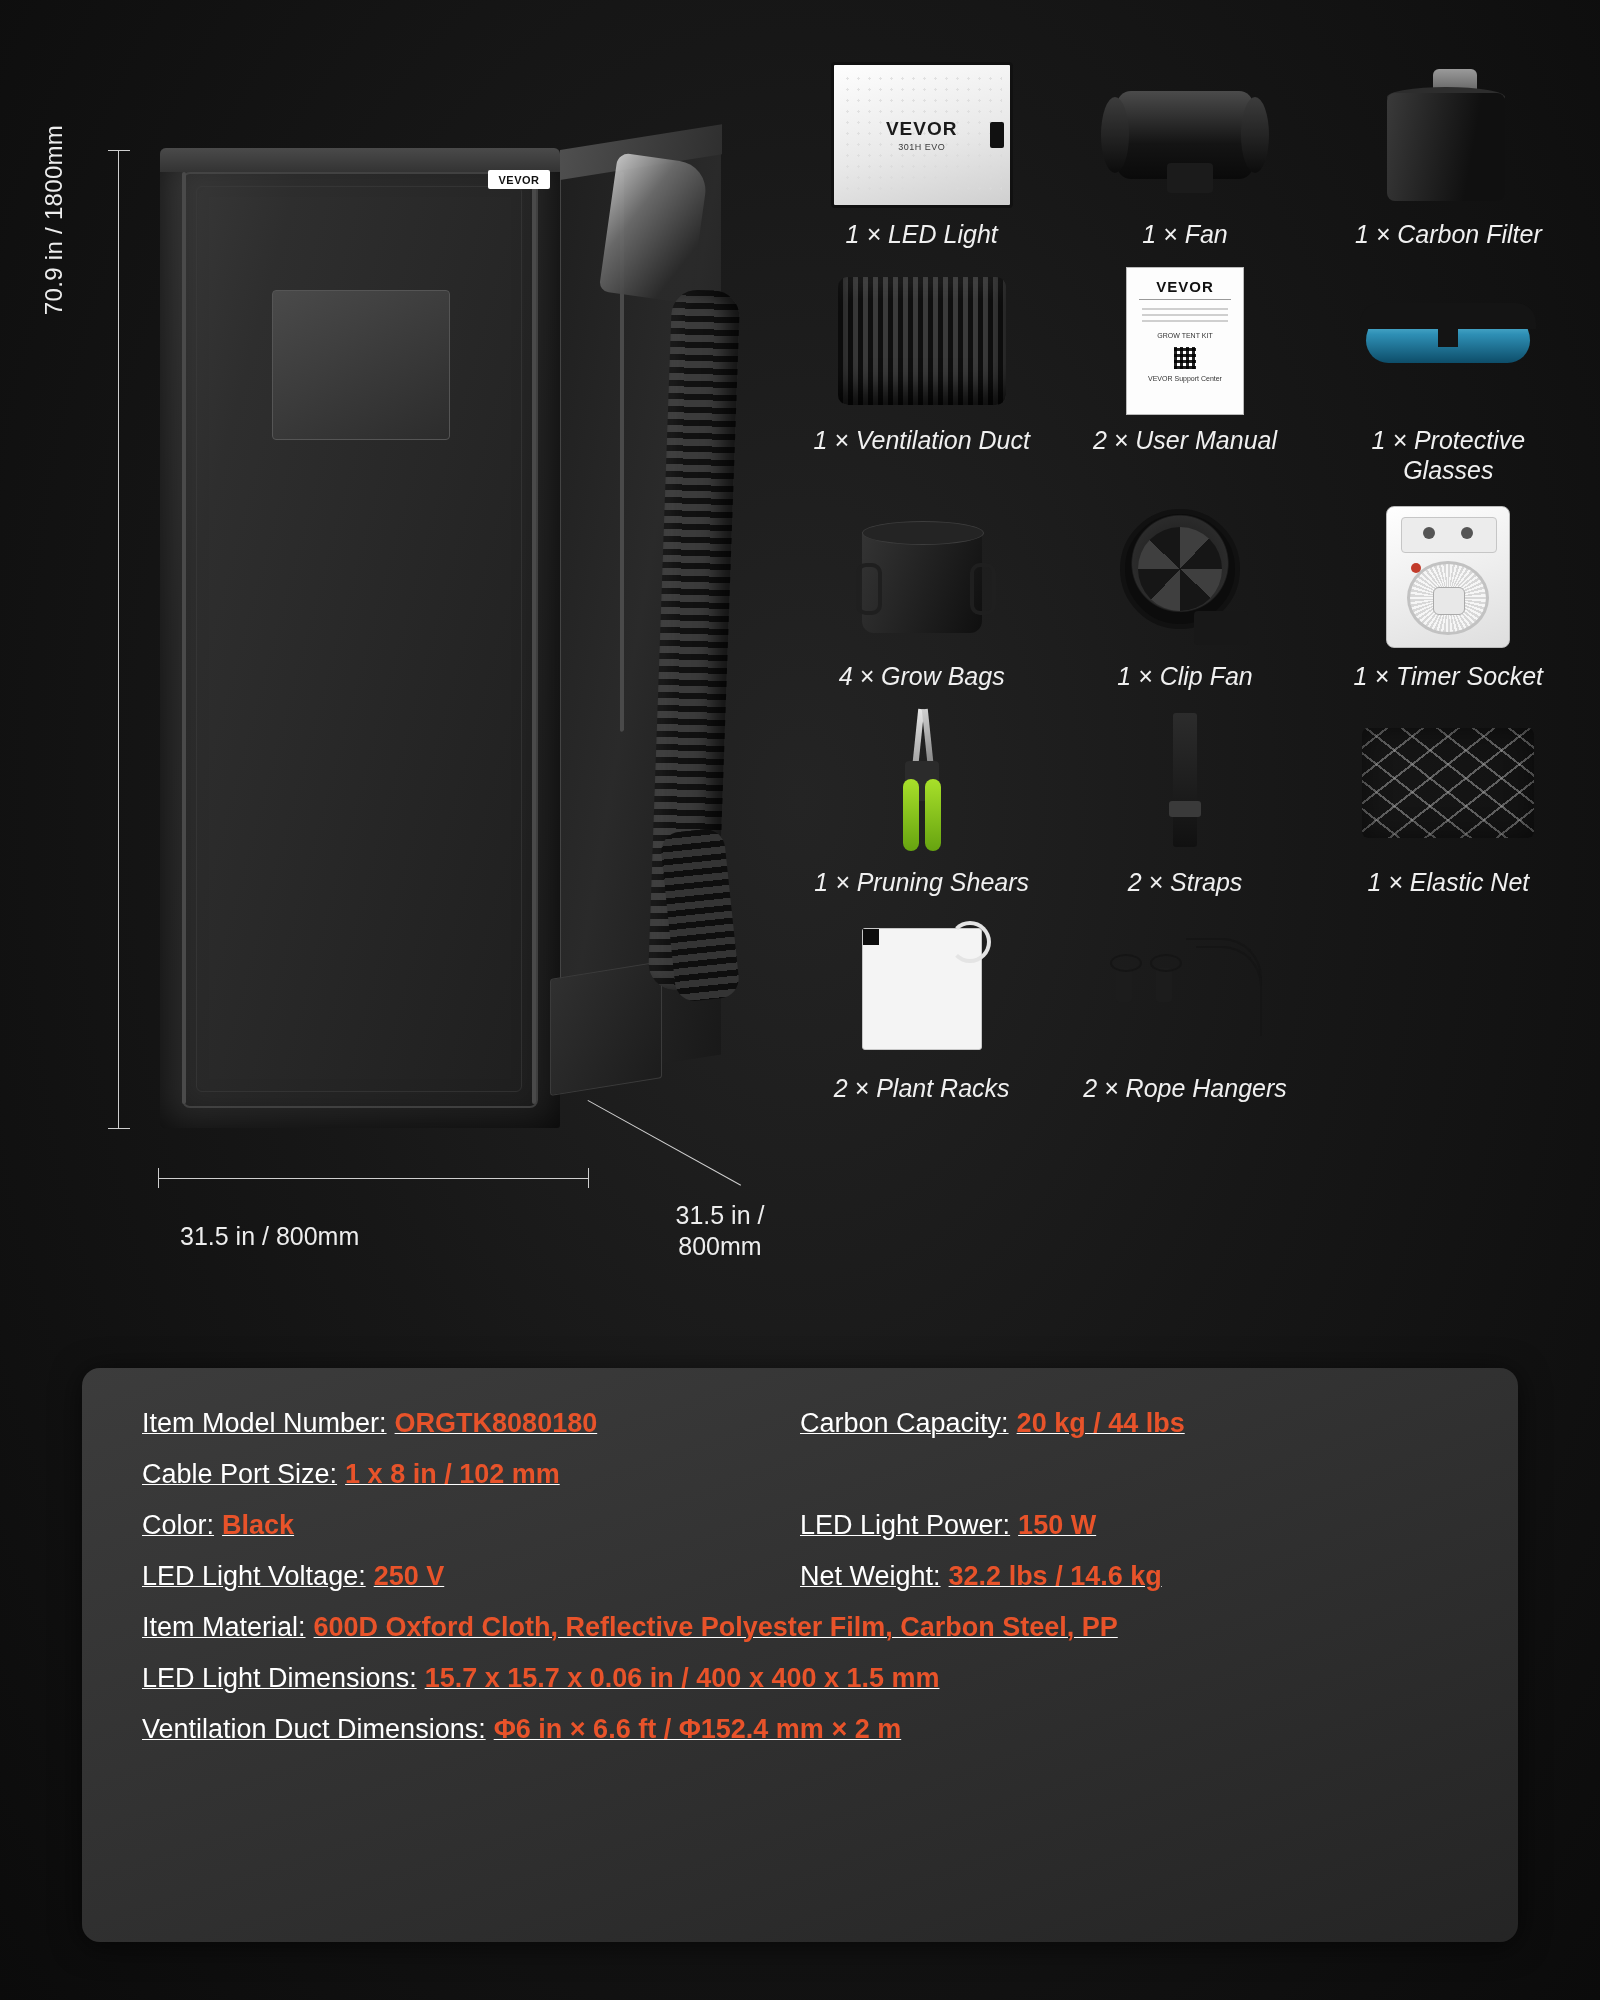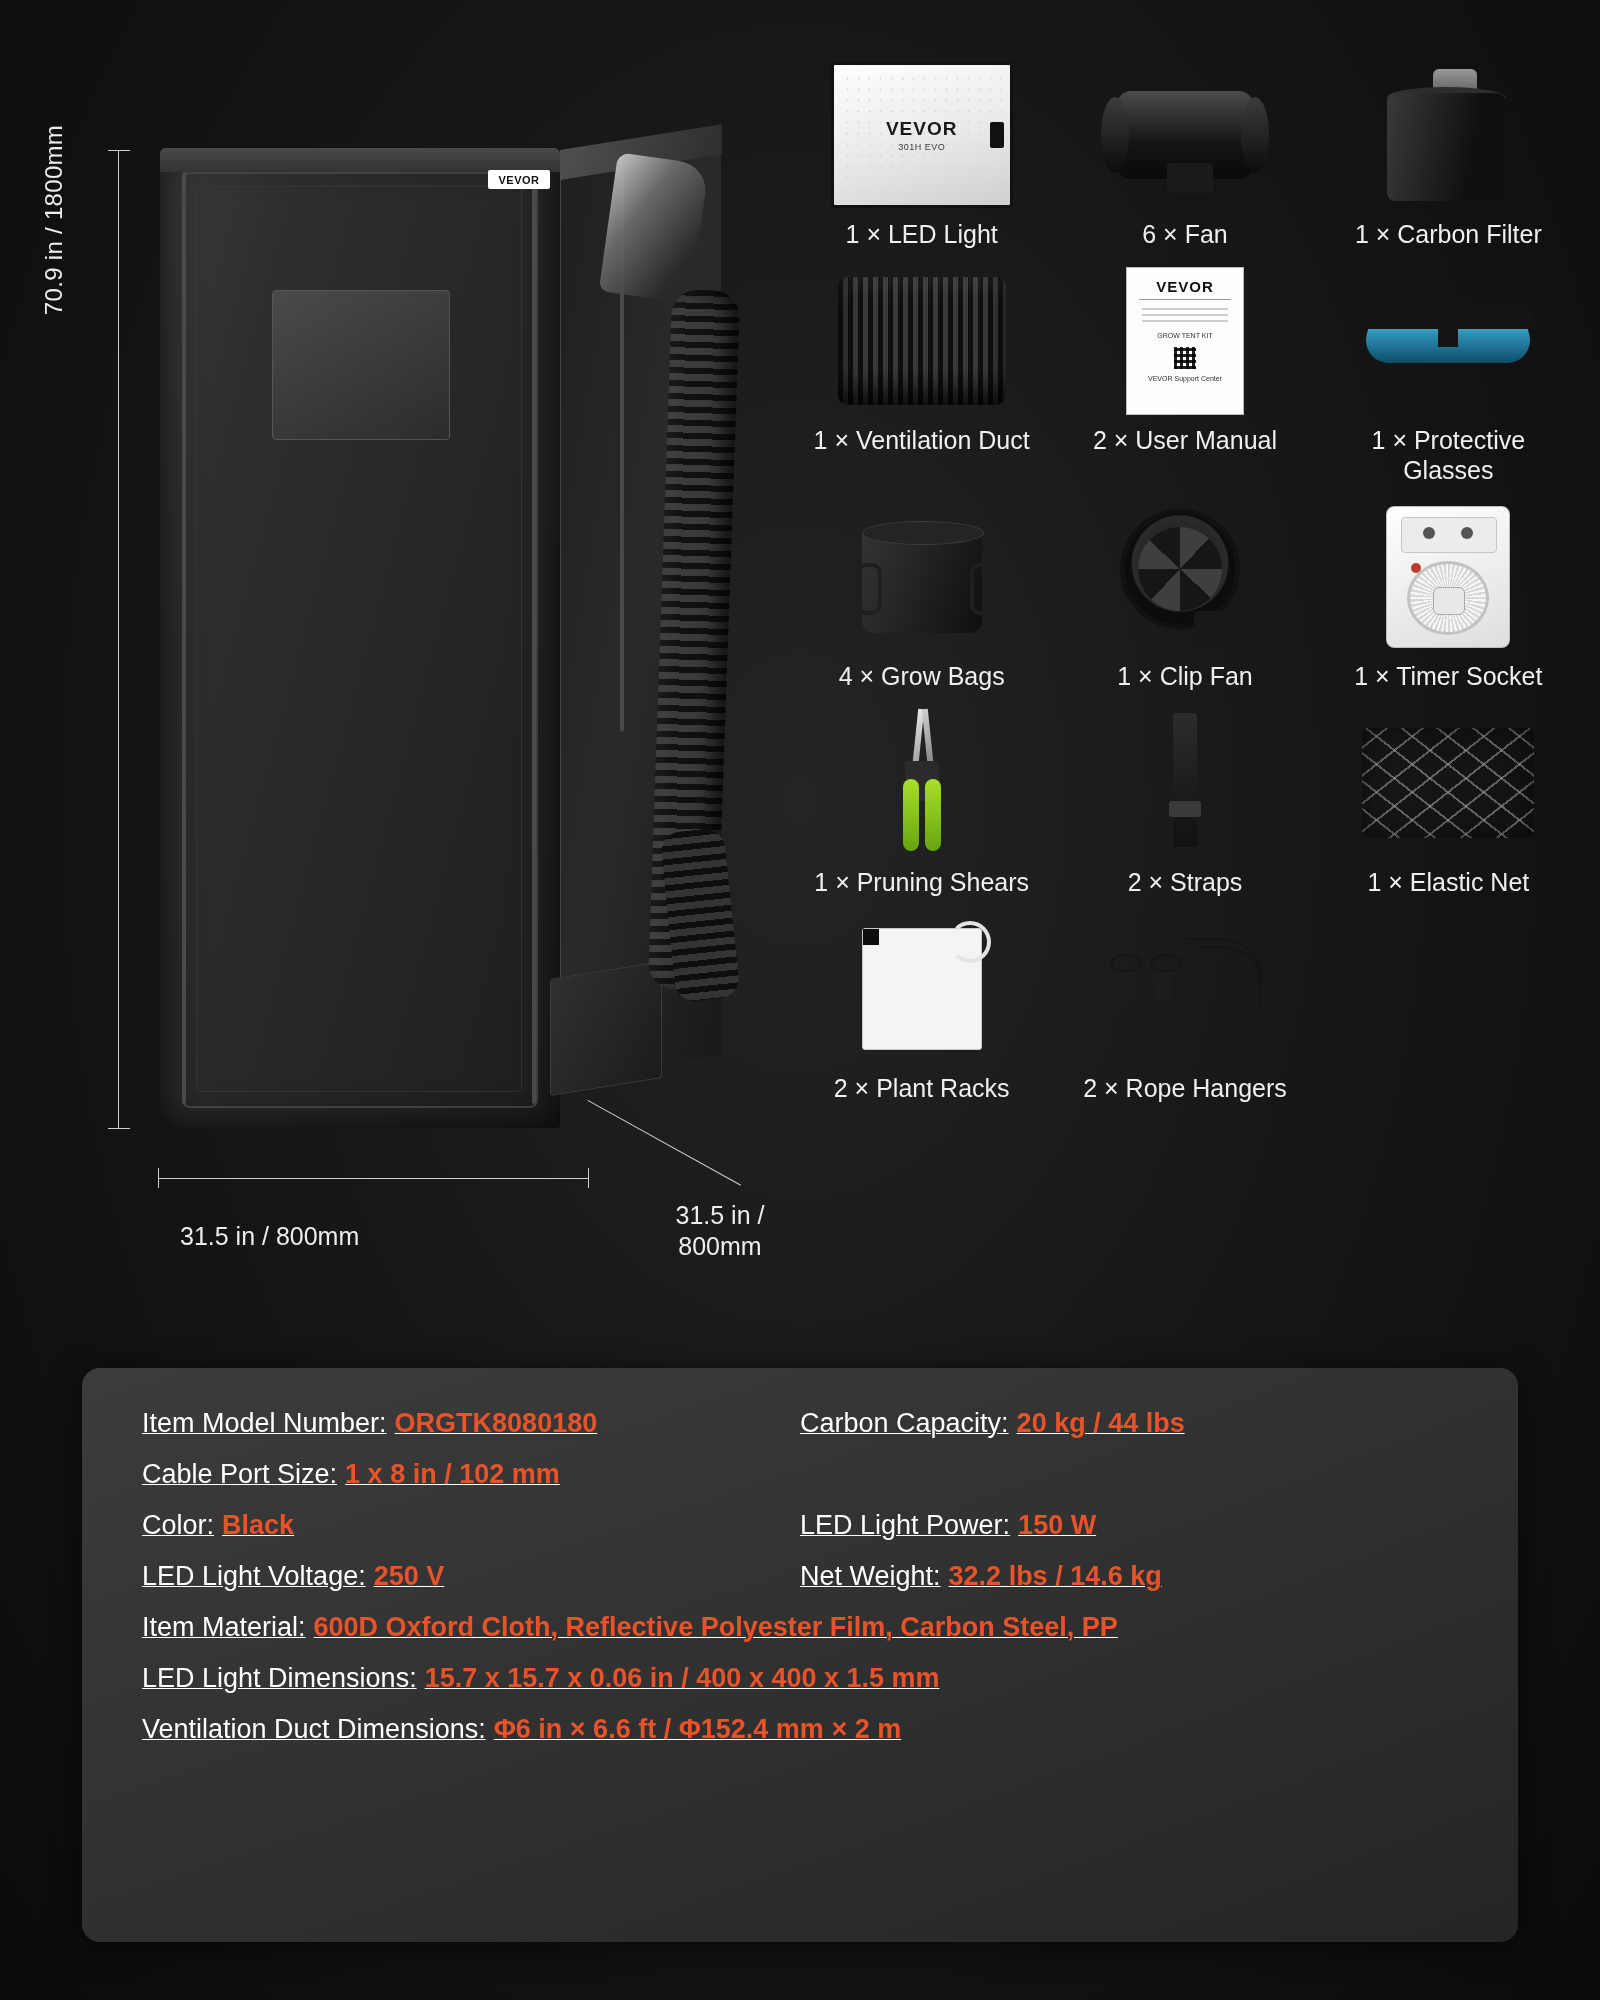--- a/index.html
+++ b/index.html
@@ -260,20 +260,21 @@
     justify-content: center;
     width: 100%;
   }
   .acc-label {
     margin-top: 8px;
     font-size: 25px;
     color: #f0f0f0;
     text-align: center;
     line-height: 1.2;
     max-width: 230px;
+    font-style: italic;
   }
 
   
   .led-panel {
     width: 176px; height: 140px;
     background: linear-gradient(165deg, #fefefe 0%, #e9e9e9 55%, #cfcfcf 100%);
     border: 3px solid #111;
     border-radius: 4px;
     display: flex; flex-direction: column;
     align-items: center; justify-content: center;
@@ -454,21 +455,21 @@
 
   <div class="acc-cell">
     <div class="acc-art">
       <div class="fan-unit">
         <div class="fan-tube"></div>
         <div class="fan-ring-l"></div>
         <div class="fan-ring-r"></div>
         <div class="fan-box"></div>
       </div>
     </div>
-    <div class="acc-label">6 × Fan</div>
+    <div class="acc-label">1 × Fan</div>
   </div>
 
   <div class="acc-cell">
     <div class="acc-art">
       <div class="filter-unit">
         <div class="filter-neck"></div>
         <div class="filter-top"></div>
         <div class="filter-body"></div>
       </div>
     </div>

